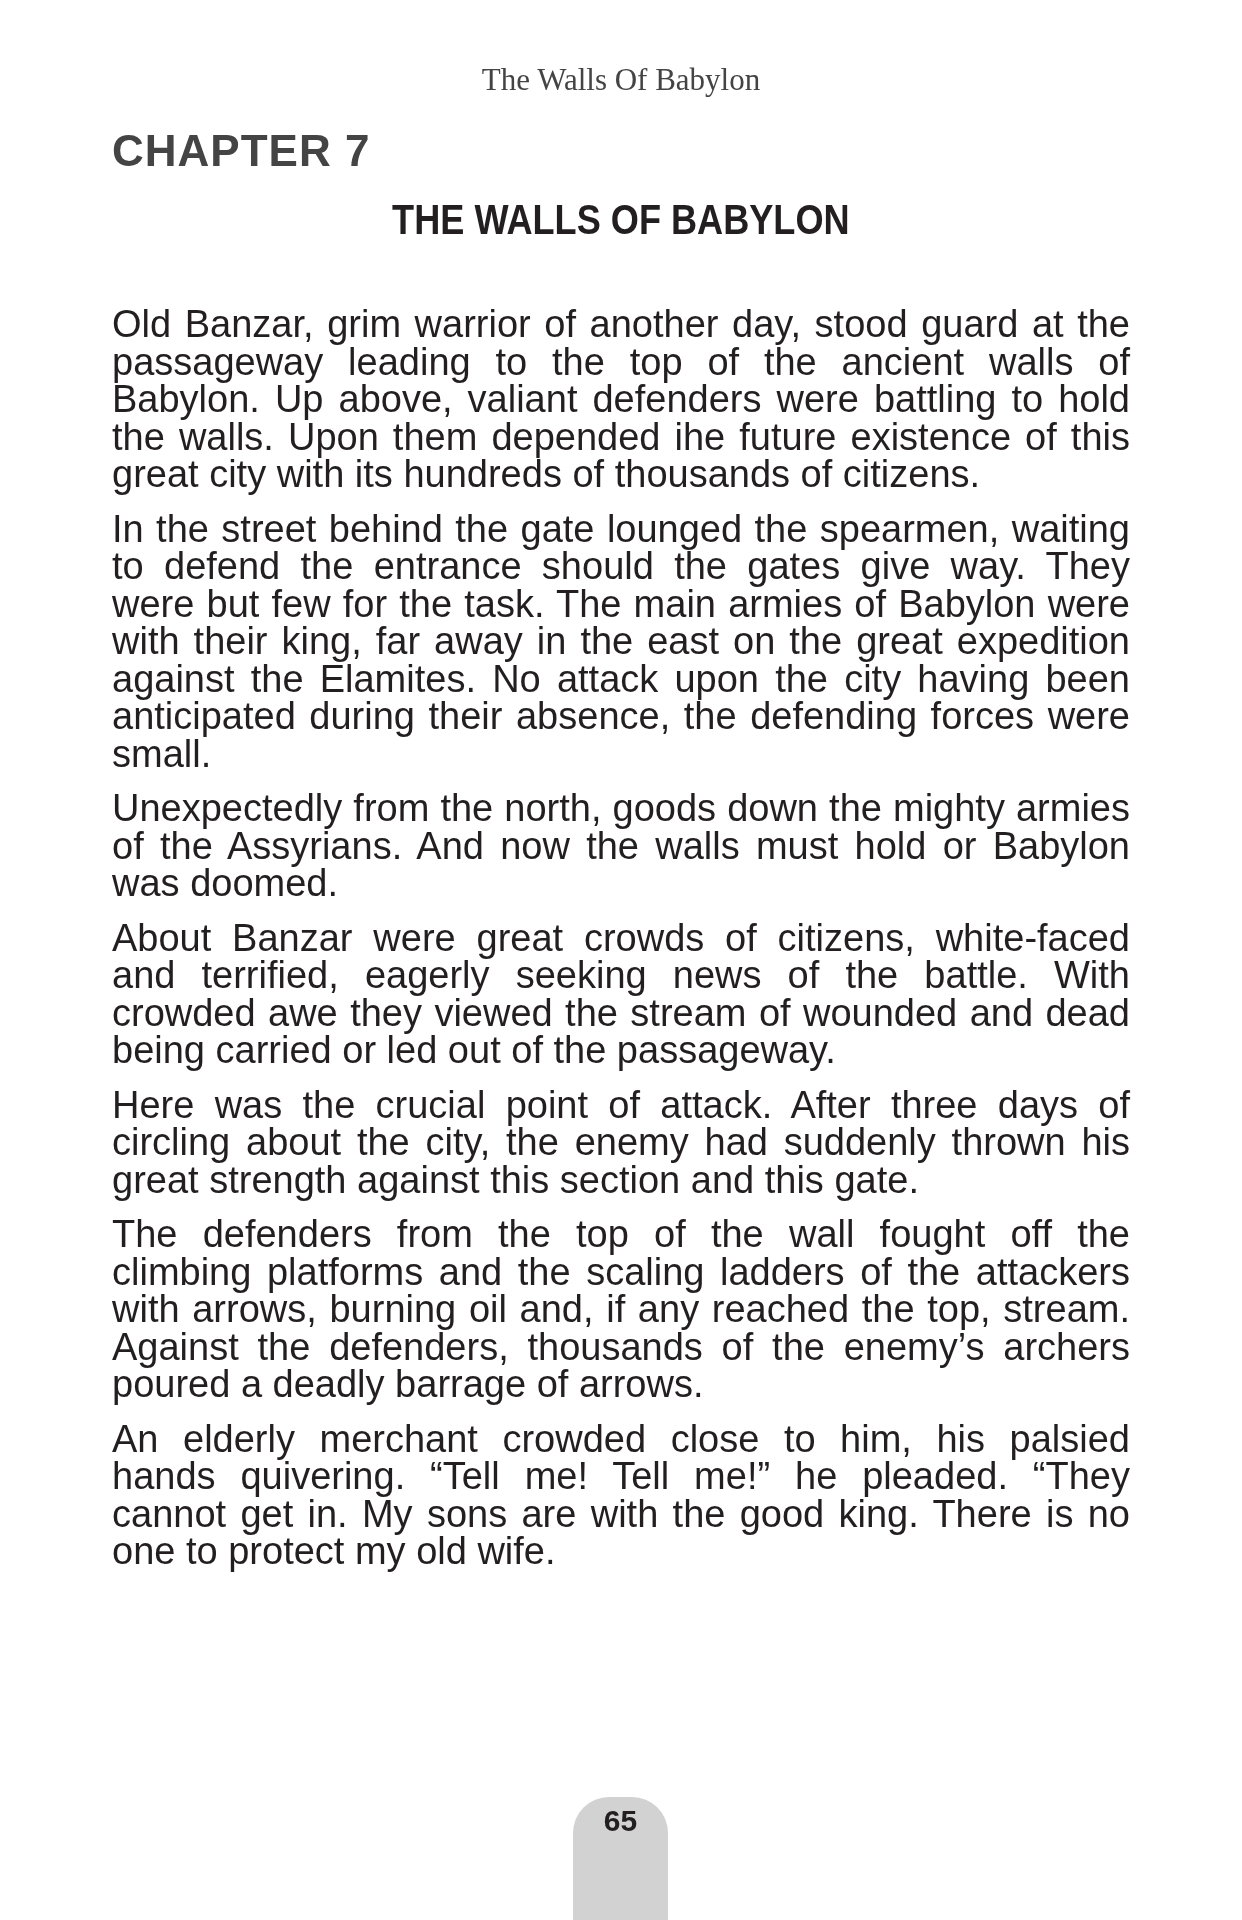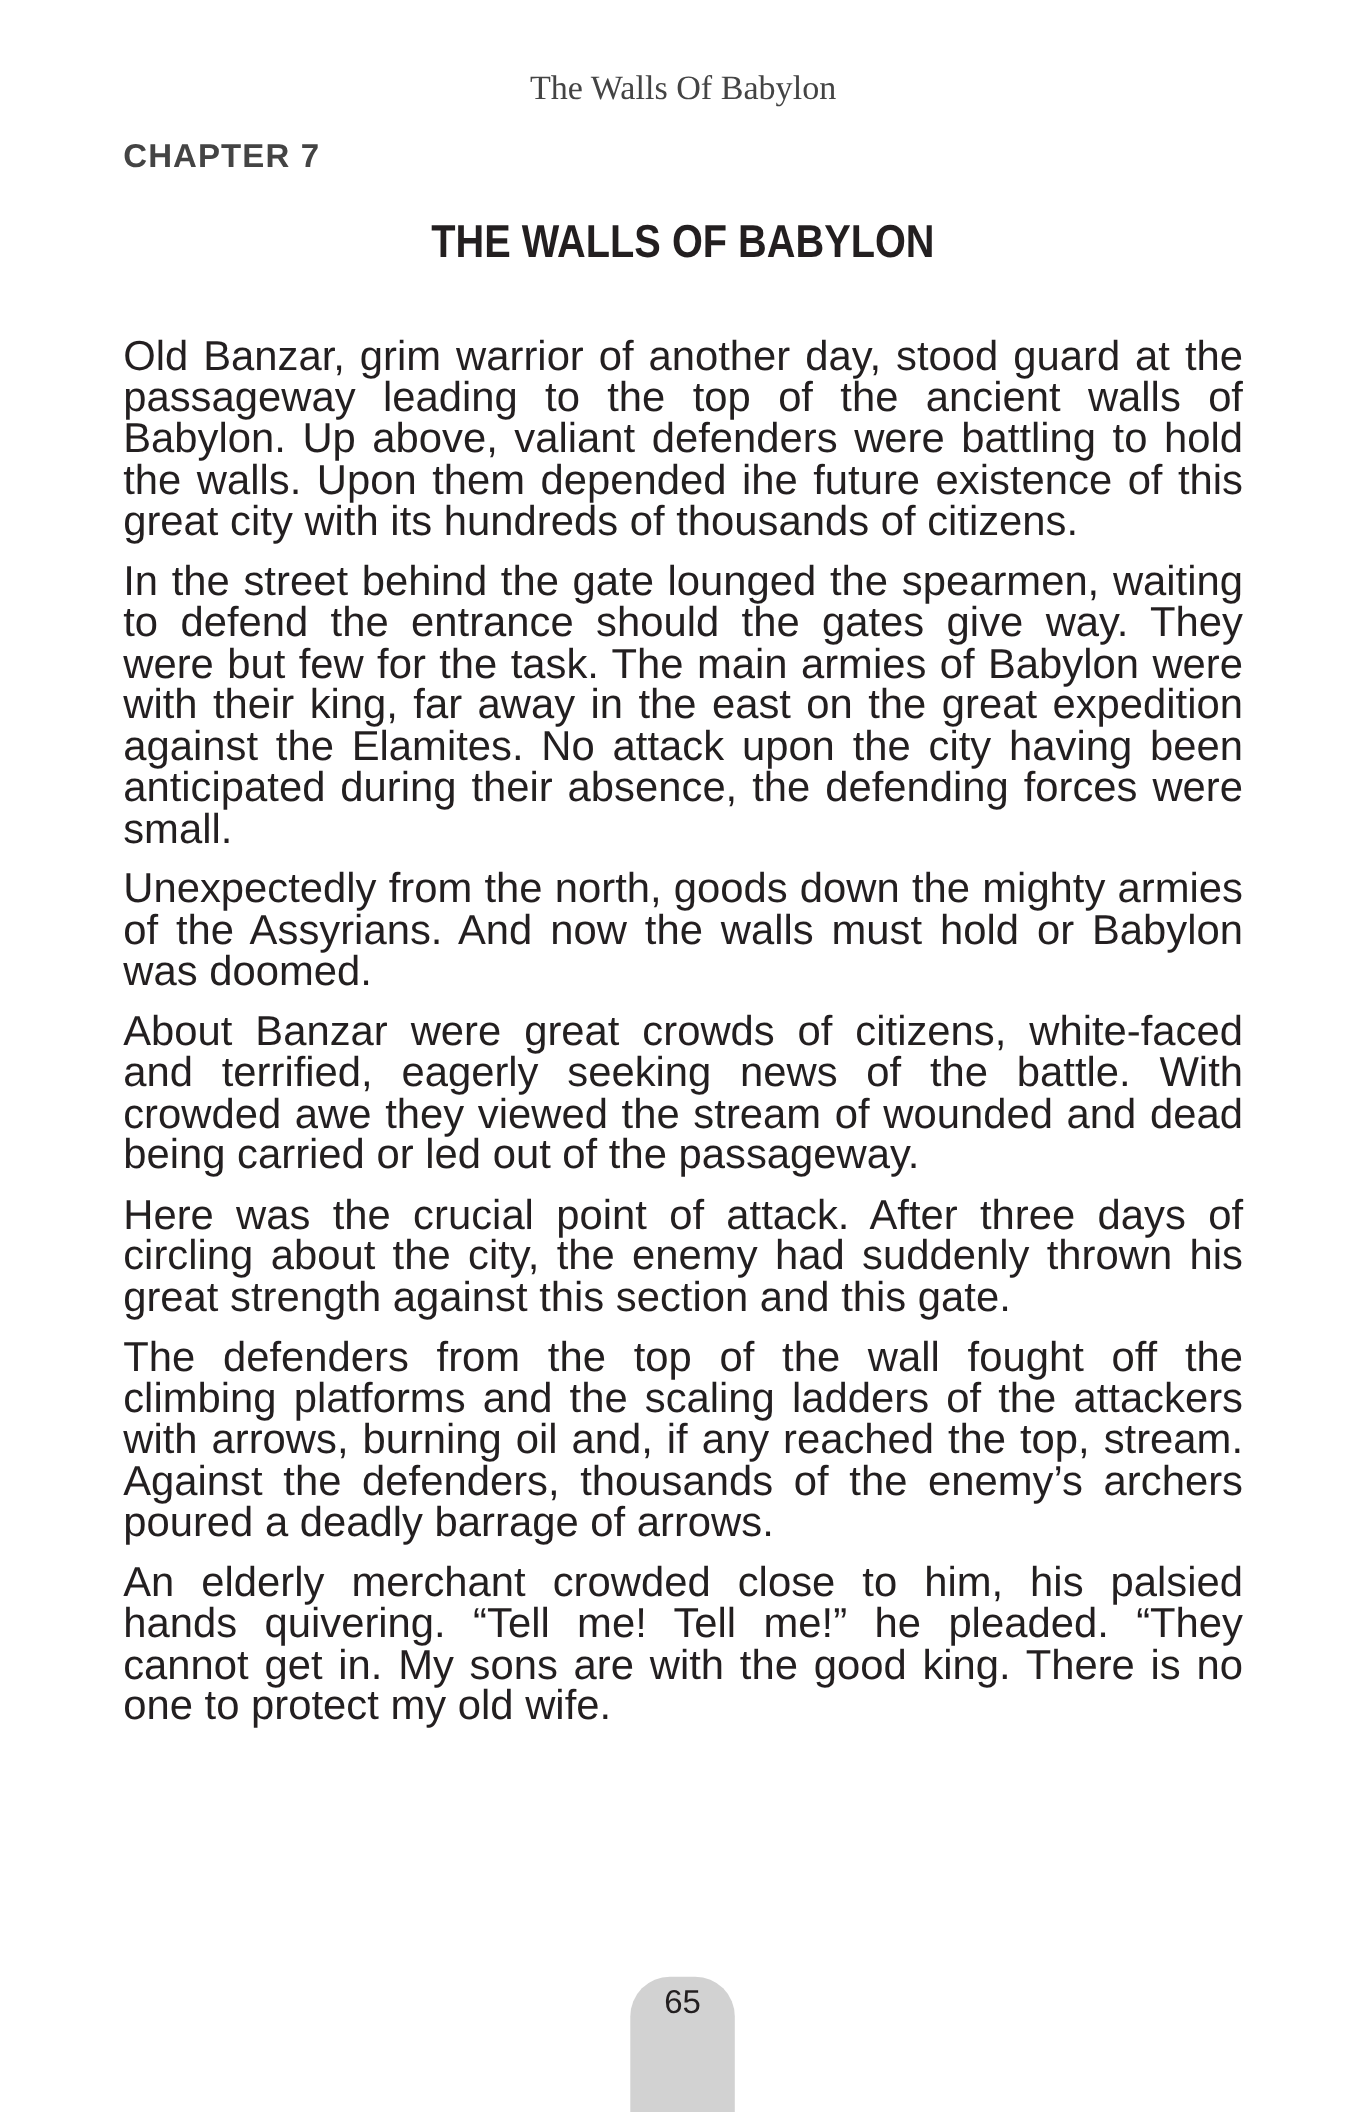--- a/index.html
+++ b/index.html
@@ -6,41 +6,41 @@
   body {
     width: 1242px; height: 1920px; background: #ffffff; position: relative; overflow: hidden;
     font-family: "Liberation Sans", sans-serif; color: #231f20;
   }
   .running-head {
     position: absolute; top: 62px; left: 0; width: 1242px; text-align: center;
     font-family: "Liberation Serif", serif; font-size: 31px; color: #444;
   }
   .chapter-label {
     position: absolute; top: 126px; left: 112px;
-    font-size: 30px; font-weight: bold; color: #444; letter-spacing: 1px;
+    font-size: 44px; font-weight: bold; color: #444; letter-spacing: 1px;
   }
   .chapter-title {
     position: absolute; top: 196px; left: 0; width: 1242px; text-align: center;
     font-size: 42px; font-weight: bold; color: #231f20; transform: scaleX(0.86);
     transform-origin: 620px 0;
   }
   .body-text {
     position: absolute; top: 306px; left: 112px; width: 1018px;
   }
   .para {
     margin: 0 0 17px 0; font-size: 38px; line-height: 37.5px;
     text-align: justify; color: #231f20;
   }
   .folio-tab {
     position: absolute; left: 573px; top: 1797px; width: 95px; height: 130px;
     background: #d2d2d2; border-radius: 36px 36px 0 0;
   }
   .folio-num {
     position: absolute; left: 573px; top: 1804px; width: 95px; text-align: center;
-    font-size: 30px; font-weight: normal; color: #231f20;
+    font-size: 30px; font-weight: bold; color: #231f20;
   }
 </style>
 </head>
 <body>
 
 <div class="running-head">The Walls Of Babylon</div>
 <div class="chapter-label">CHAPTER 7</div>
 <div class="chapter-title">THE WALLS OF BABYLON</div>
 
 <div class="body-text">

